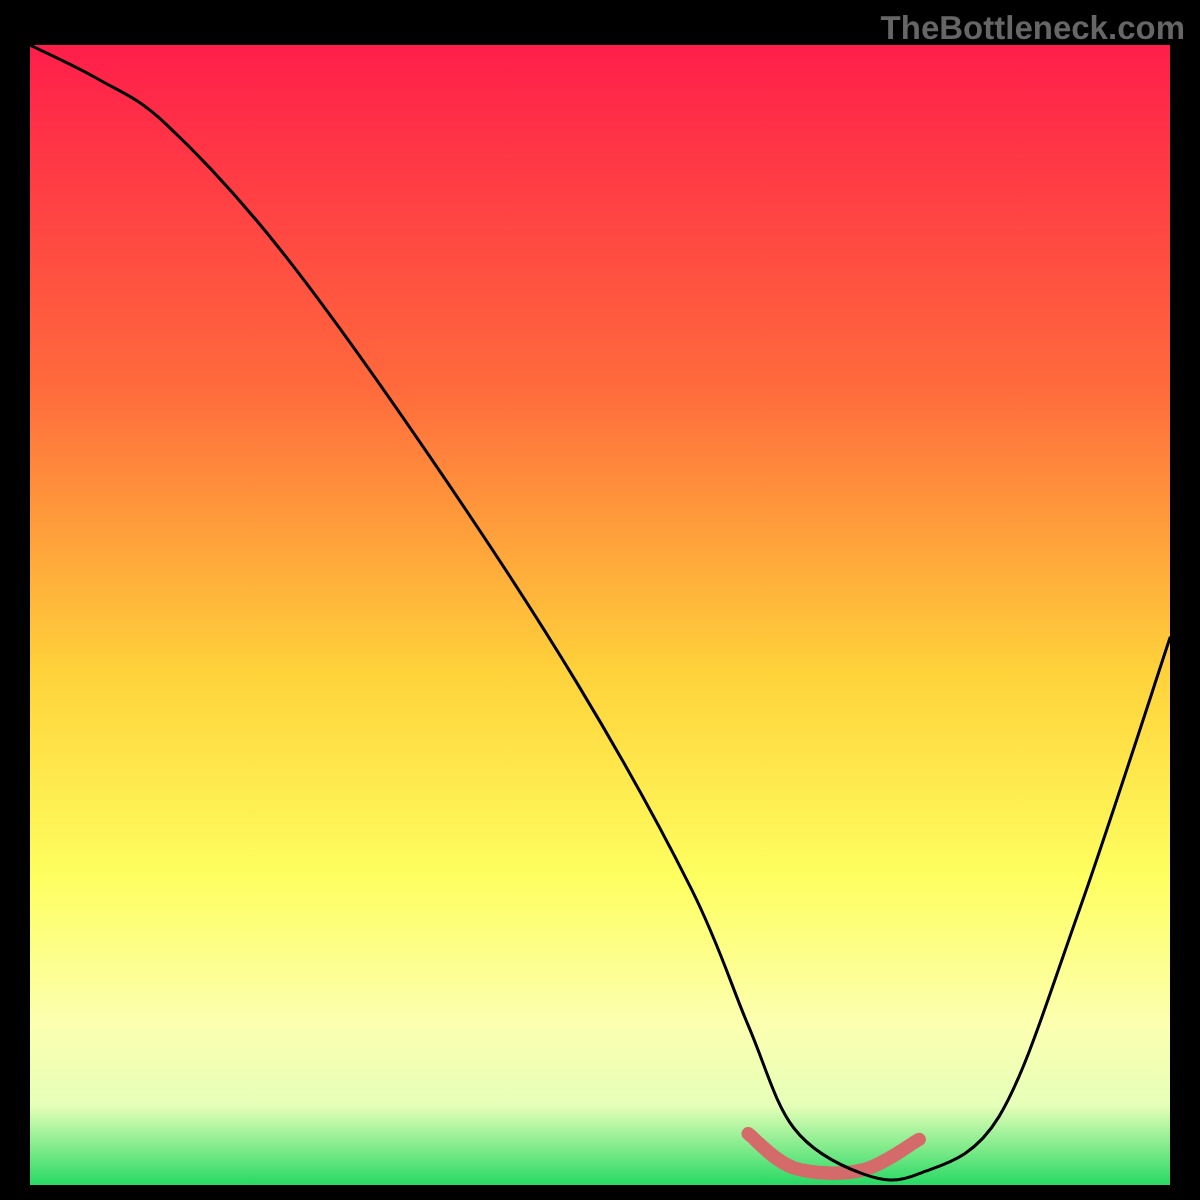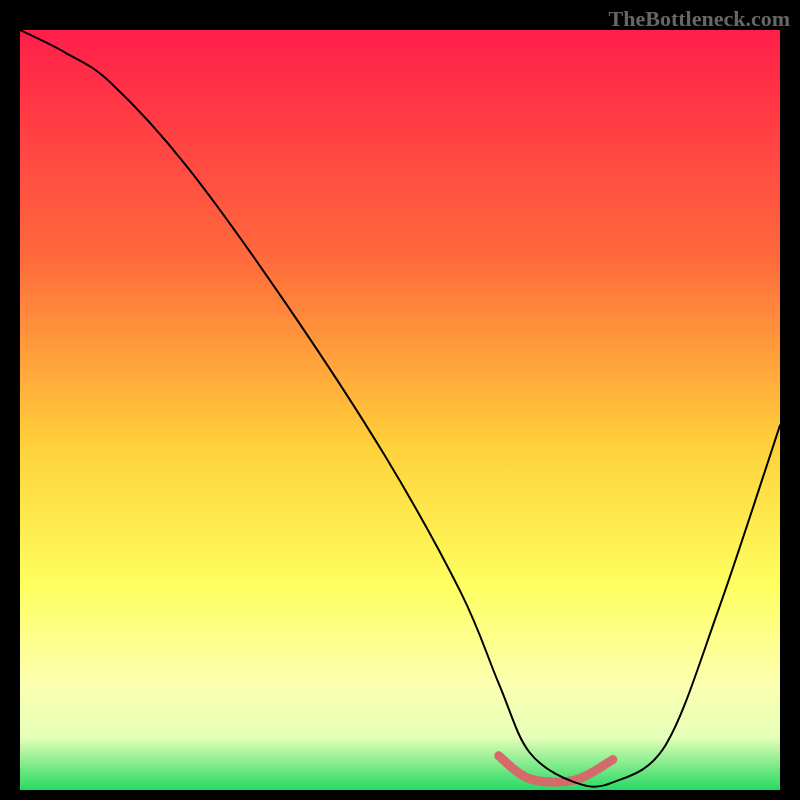--- a/index.html
+++ b/index.html
@@ -14,21 +14,21 @@
     position: relative;
     width: 800px;
     height: 800px;
     background: #000;
   }
   .watermark {
     position: absolute;
     top: 6px;
     right: 10px;
     color: #666;
-    font-family: Liberation Serif, serif;
+    font-family: Liberation Sans, sans-serif;
     font-size: 22px;
     font-weight: bold;
     z-index: 10;
   }
   .plot {
     position: absolute;
     left: 20px;
     top: 30px;
     width: 760px;
     height: 760px;

